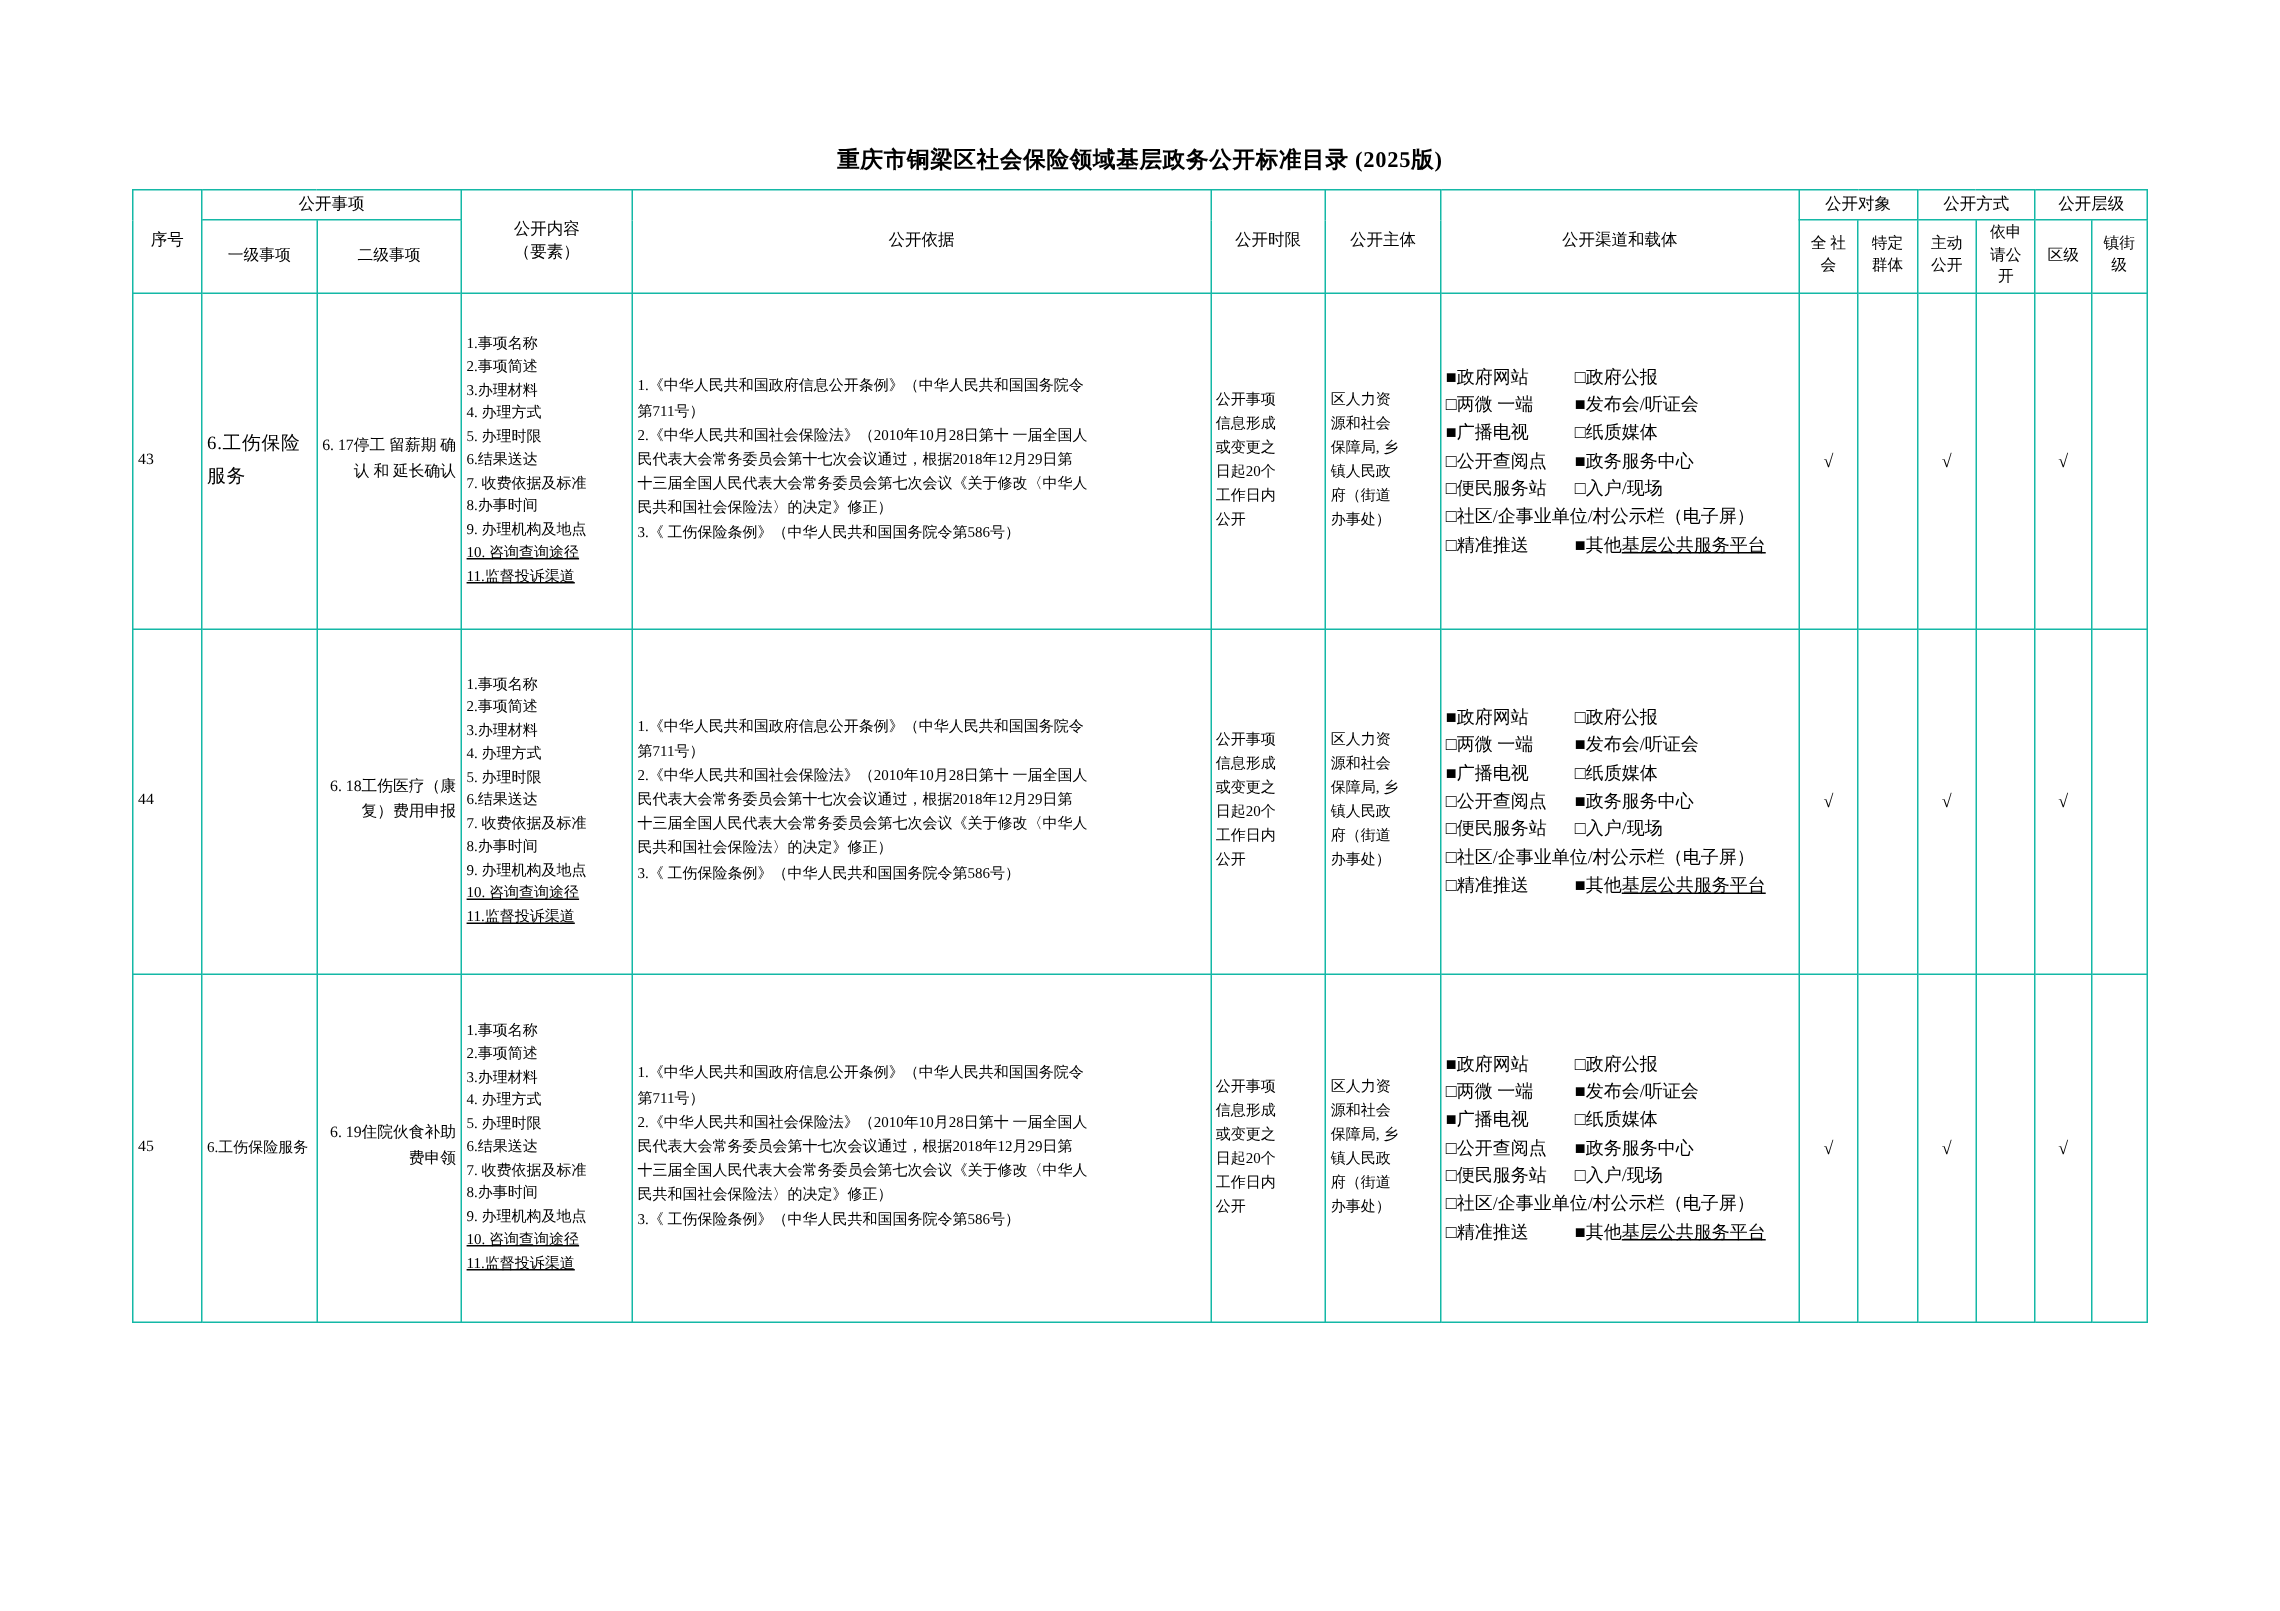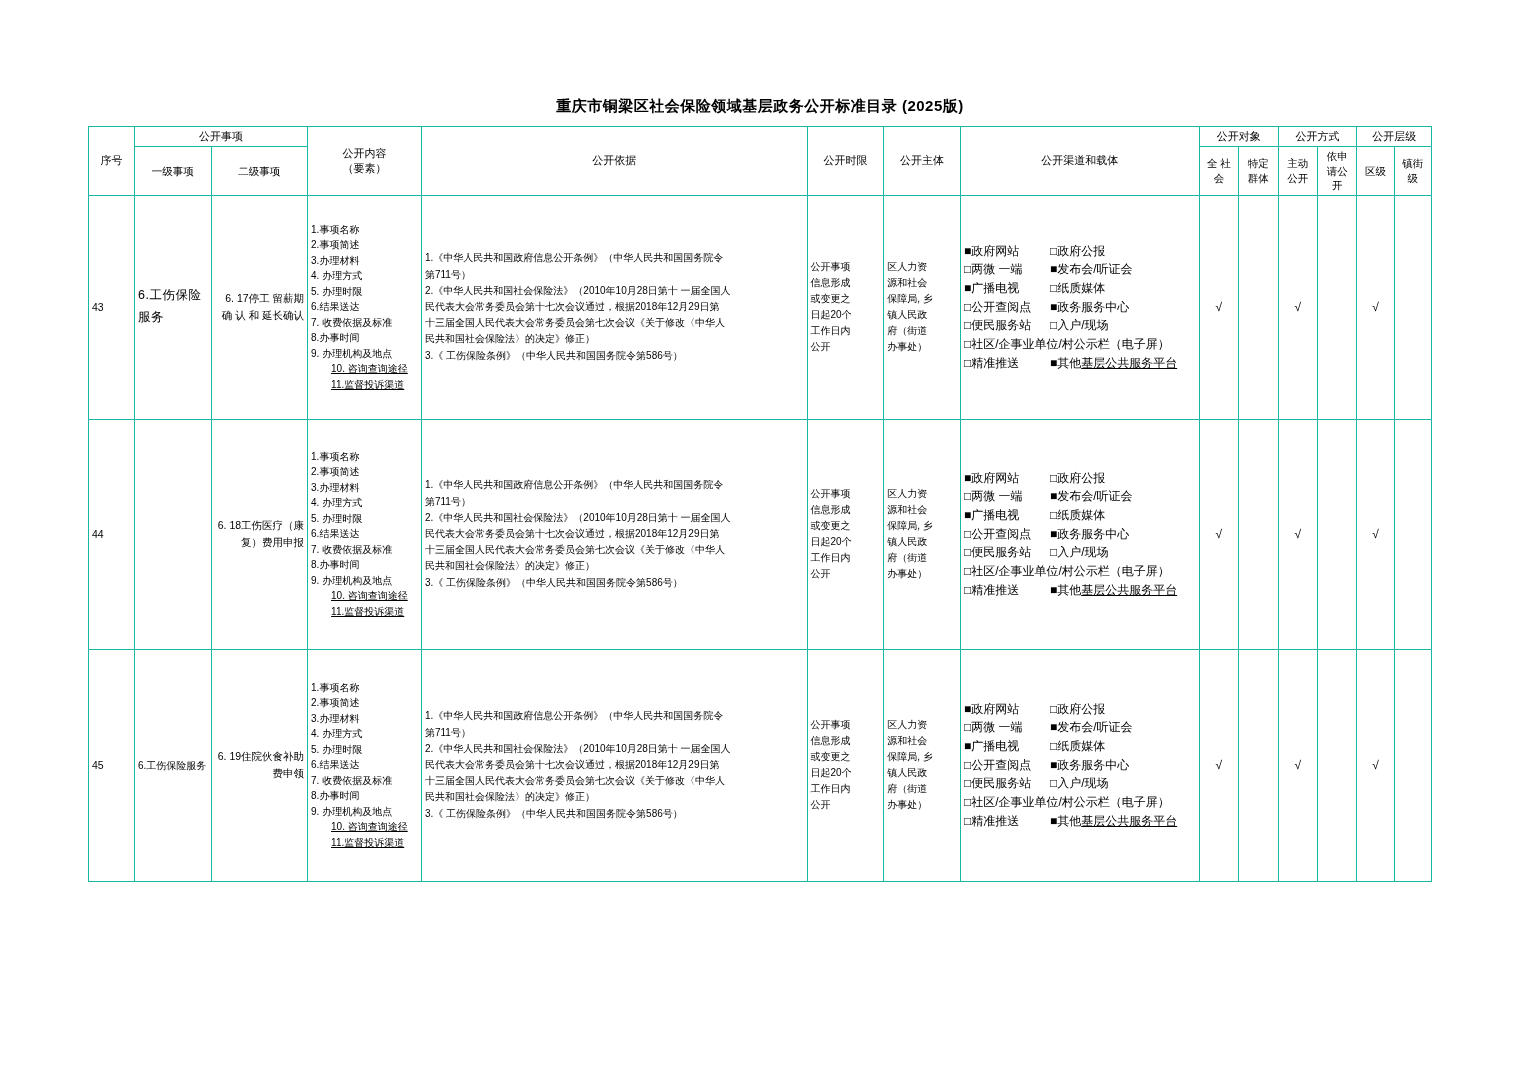--- a/index.html
+++ b/index.html
@@ -13,20 +13,21 @@
     font-family: "Liberation Sans", "DejaVu Sans", sans-serif;
     color: #000;
     -webkit-font-smoothing: antialiased;
   }
   .page {
     position: relative;
     width: 1520px;
     height: 814px;
     box-sizing: border-box;
     padding: 0;
+    font-family: Liberation Serif, serif;
   }
   .doc-title {
     text-align: center;
     font-size: 15px;
     font-weight: 600;
     letter-spacing: 0.5px;
     margin: 0;
     padding-top: 97px;
     padding-bottom: 10px;
   }
@@ -91,21 +92,21 @@
     padding-left: 6px;
     padding-right: 4px;
   }
   .cell-content {
     font-size: 10px;
     line-height: 1.55;
     text-align: left;
     padding-left: 7px;
   }
   .cell-content div { white-space: nowrap; }
-  .cell-content .u { text-decoration: underline; margin-left: 20px; }
+  .cell-content .u { text-decoration: underline; }
   .cell-basis {
     font-size: 10px;
     line-height: 1.62;
     text-align: left;
     padding-left: 6px;
     padding-right: 6px;
   }
   .cell-time {
     font-size: 10px;
     line-height: 1.6;

